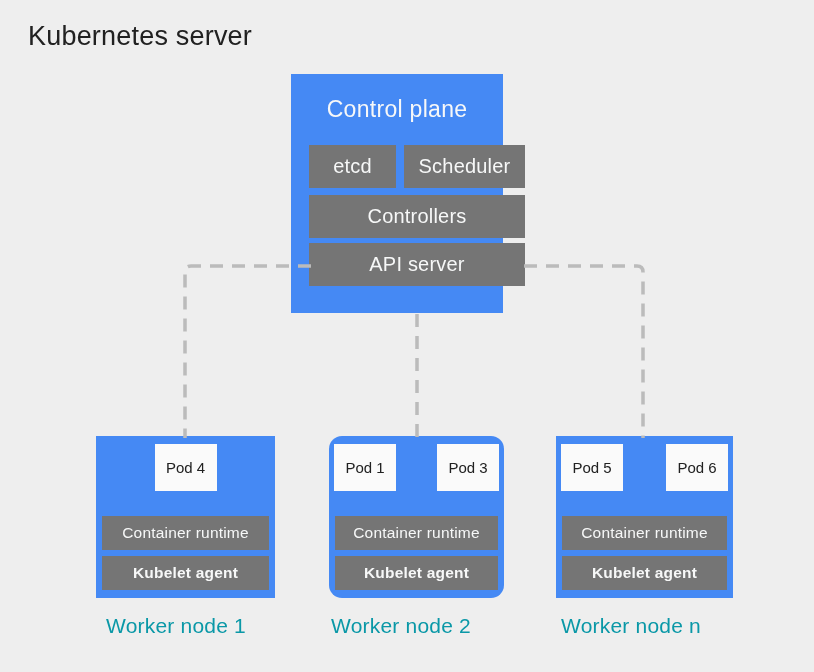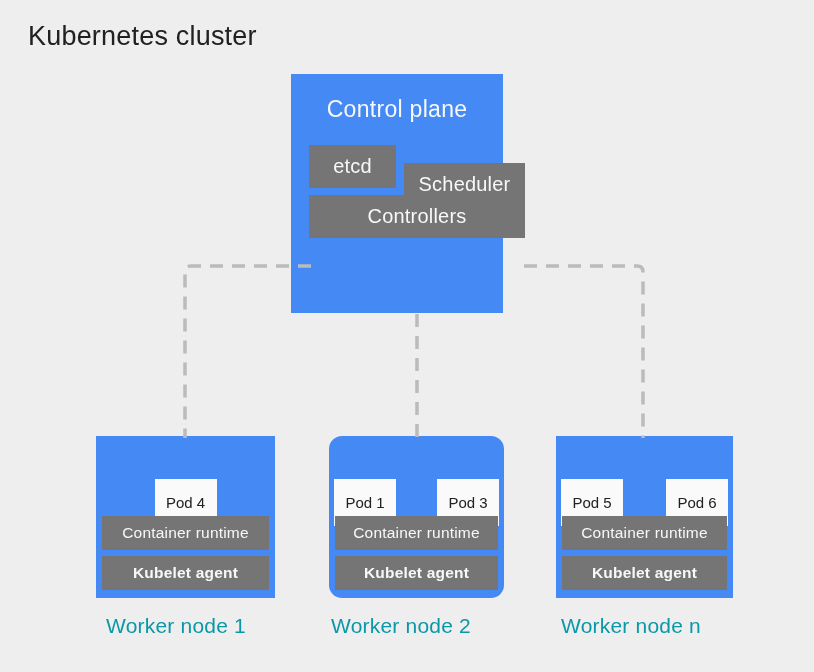--- a/index.html
+++ b/index.html
@@ -50,21 +50,21 @@
     position: absolute;
     background: var(--gray, #757575);
     color: var(--light-text, #f7f8f8);
     font-size: 20px;
     letter-spacing: 0.2px;
     display: flex;
     align-items: center;
     justify-content: center;
   }
   .comp-etcd        { left: 18px;  top: 71px;  width: 87px;  height: 43px; }
-  .comp-scheduler   { left: 113px; top: 89px;  width: 121px; height: 43px; }
+  .comp-scheduler   { left: 113px; top: 71px;  width: 121px; height: 43px; }
   .comp-controllers { left: 18px;  top: 121px; width: 216px; height: 43px; }
   .comp-api-server  { left: 18px;  top: 169px; width: 216px; height: 43px; }
   
   .connectors {
     position: absolute;
     left: 0;
     top: 0;
     z-index: 3;
     pointer-events: none;
   }
@@ -96,21 +96,20 @@
   .pod-row.space-between { justify-content: space-between; }
   .pod {
     width: 62px;
     height: 47px;
     background: var(--pod-bg, #fafafa);
     color: var(--dark-text, #212121);
     font-size: 15px;
     display: flex;
     align-items: center;
     justify-content: center;
-    margin-top: 35px;
   }
   .node-comp {
     position: absolute;
     left: 6px;
     right: 6px;
     height: 34px;
     background: var(--gray, #757575);
     color: var(--light-text, #f7f8f8);
     font-size: 15.5px;
     letter-spacing: 0.2px;
@@ -130,27 +129,28 @@
   }
   .worker-label-1 { left: 106px; }
   .worker-label-2 { left: 331px; }
   .worker-label-3 { left: 561px; }
 </style>
 </head>
 <body>
 
 <div class="canvas">
 
-  <div class="diagram-title">Kubernetes cluster</div>
+  <div class="diagram-title">Kubernetes server</div>
 
   <div class="control-plane">
     <div class="cp-title">Control plane</div>
     <div class="comp comp-etcd">etcd</div>
     <div class="comp comp-scheduler">Scheduler</div>
     <div class="comp comp-controllers">Controllers</div>
+    <div class="comp comp-api-server">API server</div>
   </div>
 
   <svg class="connectors" width="814" height="672" viewBox="0 0 814 672">
     <path d="M 311 266 L 191 266 Q 185 266 185 272 L 185 438"></path>
     <path d="M 524 266 L 637 266 Q 643 266 643 272 L 643 438"></path>
     <path d="M 417 314 L 417 440"></path>
   </svg>
 
   <div class="worker-node worker-node-1">
     <div class="pod-row centered">

